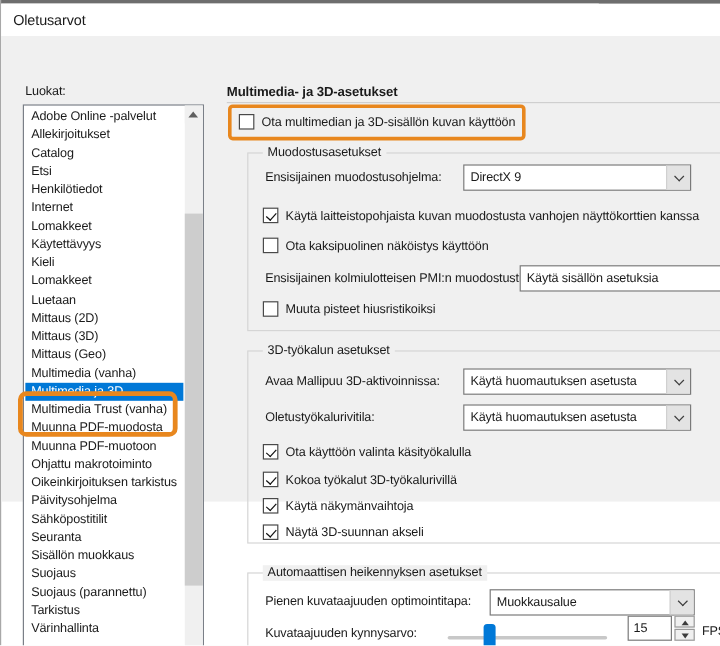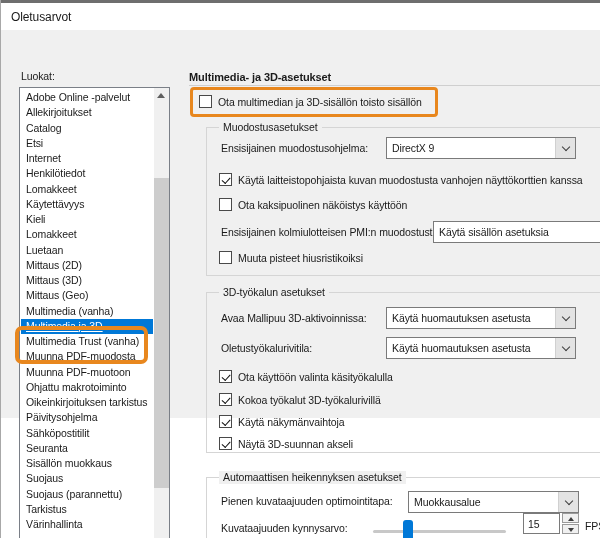--- a/index.html
+++ b/index.html
@@ -15,21 +15,21 @@
   .titlebar .title { position:absolute; left:10px; top:7px; font-size:12px; color:#1a1a1a; }
   .content { position:absolute; left:1px; top:30px; width:599px; height:388px; background:#f0f0f0; }
 
   .lbl { position:absolute; line-height:13px; white-space:nowrap; }
   .categories-label { left:20px; top:40px; }
 
   
   .listbox { position:absolute; left:18px; top:57px; width:151px; height:478px; background:#fff; border:1px solid #7a7f87; }
   .list-items { position:absolute; left:1px; top:2px; right:16px; bottom:1px; overflow:hidden; }
   .list-item { height:15.25px; line-height:15.25px; padding-left:5px; white-space:nowrap; color:#1a1a1a; }
-  .list-item.selected { background:var(--selection,#0078d7); color:#fff;text-decoration:underline; }
+  .list-item.selected { background:var(--selection,#0078d7); color:#fff; }
   .scrollbar { position:absolute; right:0; top:0; bottom:0; width:15px; background:#f0f0f0; }
   .sb-btn { position:absolute; left:0; width:15px; height:15px; background:#f0f0f0; }
   .sb-up { top:0; }
   .tri-up { position:absolute; left:3px; top:5px; width:0; height:0; border-left:4px solid transparent; border-right:4px solid transparent; border-bottom:5px solid #5f5f5f; }
   .sb-thumb { position:absolute; left:0; top:90px; width:15px; height:310px; background:#cdcdcd; }
 
   
   .annotation { position:absolute; border:4px solid var(--accent,#e8871e); border-radius:7px; pointer-events:none; }
   .ann-list { left:14px; top:296px; width:133px; height:38px; }
   .ann-checkbox { left:189px; top:57px; width:248px; height:30px; border-width:3px; border-radius:4px; }
@@ -82,22 +82,22 @@
   <div class="content">
 
     <span class="lbl categories-label">Luokat:</span>
 
     <div class="listbox">
       <div class="list-items">
           <div class="list-item">Adobe Online -palvelut</div>
           <div class="list-item">Allekirjoitukset</div>
           <div class="list-item">Catalog</div>
           <div class="list-item">Etsi</div>
+          <div class="list-item">Henkilötiedot</div>
           <div class="list-item">Internet</div>
-          <div class="list-item">Henkilötiedot</div>
           <div class="list-item">Lomakkeet</div>
           <div class="list-item">Käytettävyys</div>
           <div class="list-item">Kieli</div>
           <div class="list-item">Lomakkeet</div>
           <div class="list-item">Luetaan</div>
           <div class="list-item">Mittaus (2D)</div>
           <div class="list-item">Mittaus (3D)</div>
           <div class="list-item">Mittaus (Geo)</div>
           <div class="list-item">Multimedia (vanha)</div>
           <div class="list-item selected">Multimedia ja 3D</div>
@@ -121,21 +121,21 @@
           </div>
         <div class="sb-thumb"></div>
 
       </div>
     </div>
 
     <span class="panel-title">Multimedia- ja 3D-asetukset</span>
     <div class="panel-title-line"></div>
 
     <span class="checkbox" style="left:198px; top:65px;"></span>
-    <span class="cb-label" style="left:217px; top:66px;">Ota multimedian ja 3D-sisällön toisto sisällön</span>
+    <span class="cb-label" style="left:217px; top:66px;">Ota multimedian ja 3D-sisällön kuvan käyttöön</span>
 
     <div class="group group-rendering">
       <span class="group-label">Muodostusasetukset</span>
     </div>
     <span class="lbl" style="left:220px; top:112px;">Ensisijainen muodostusohjelma:</span>
     <div class="combo" style="left:385px; top:107px; width:190px;">
       <span class="combo-text">DirectX 9</span>
       <span class="combo-btn">
           <i class="chev"></i>
         </span>

